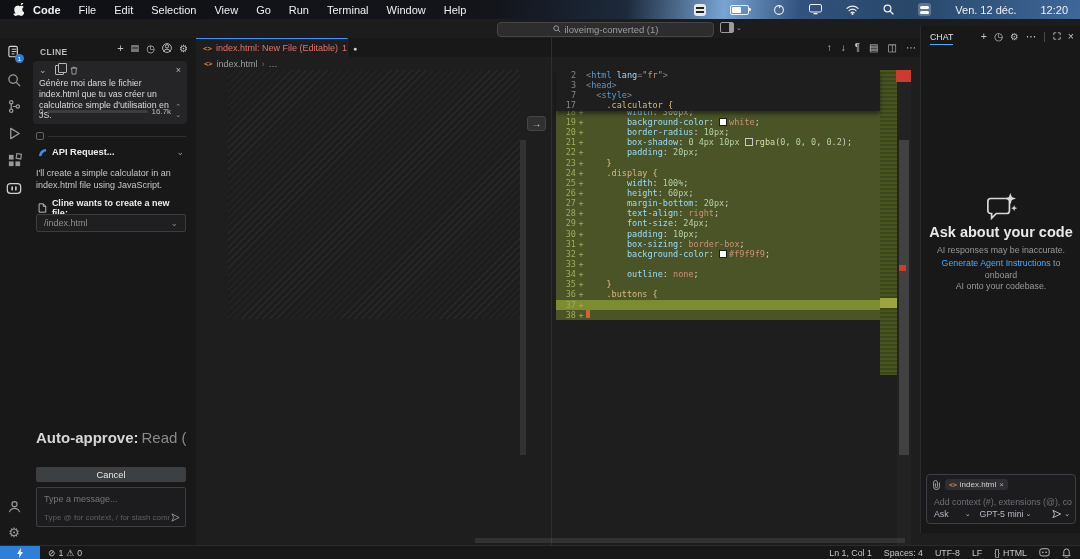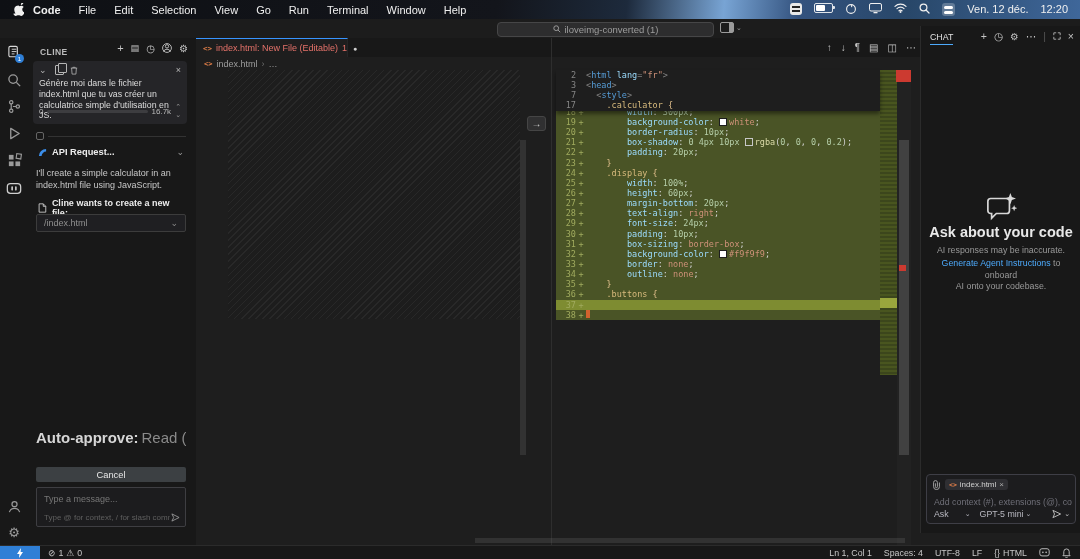--- a/index.html
+++ b/index.html
@@ -8,21 +8,21 @@
   .abs{position:absolute;}
   .flex{display:flex;align-items:center;}
   svg{display:block;}
 
   
   #menubar{left:0;top:0;width:1080px;height:19px;display:flex;align-items:center;
     background:linear-gradient(95deg,#0e1014 0%,#13151b 46%,#1d2a3c 58%,#78a4d4 67%,#33527e 74%,#284769 84%,#3f679a 100%);}
   #menubar .mi{padding:0 9px;font-size:11px;color:#f0f0f0;}
   #menubar .mi.app{font-weight:bold;}
   #apple-logo{margin-left:13px;}
-  #menu-status{margin-left:auto;display:flex;align-items:flex-start;gap:12px;padding-right:12px;color:#f0f0f0;}
+  #menu-status{margin-left:auto;display:flex;align-items:center;gap:24px;padding-right:12px;color:#f0f0f0;}
   #menu-status .dt{font-size:11px;}
   .batt{width:17px;height:8px;border:1px solid rgba(255,255,255,.85);border-radius:2px;position:relative;}
   .batt:after{content:"";position:absolute;right:-3px;top:2px;width:2px;height:3px;background:rgba(255,255,255,.85);border-radius:0 1px 1px 0;}
   .batt i{position:absolute;left:1px;top:1px;bottom:1px;width:9px;background:#fff;border-radius:1px;}
   .inpsrc{width:12px;height:12px;border-radius:3px;background:#e8e8e8;position:relative;}
   .inpsrc:after{content:"";position:absolute;left:2px;top:3px;width:8px;height:2px;background:#222;box-shadow:0 4px 0 #222;}
   .ccpill{width:13px;height:13px;border-radius:3px;background:rgba(255,255,255,.25);position:relative;}
   .ccpill:after{content:"";position:absolute;left:2px;top:2.5px;width:9px;height:3px;border-radius:2px;background:#fff;box-shadow:0 5px 0 #fff;}
 
   
@@ -420,21 +420,21 @@
         <div class="cl"><span class="ln">23</span><span class="mk">+</span><span class="code"><span class="tk-pu">    </span><span class="tk-br">}</span></span></div>
         <div class="cl"><span class="ln">24</span><span class="mk">+</span><span class="code"><span class="tk-pu">    </span><span class="tk-sel">.display</span><span class="tk-pu"> </span><span class="tk-br">{</span></span></div>
         <div class="cl"><span class="ln">25</span><span class="mk">+</span><span class="code"><span class="tk-pu">        </span><span class="tk-prop">width</span><span class="tk-pu">: </span><span class="tk-num">100%</span><span class="tk-pu">;</span></span></div>
         <div class="cl"><span class="ln">26</span><span class="mk">+</span><span class="code"><span class="tk-pu">        </span><span class="tk-prop">height</span><span class="tk-pu">: </span><span class="tk-num">60px</span><span class="tk-pu">;</span></span></div>
         <div class="cl"><span class="ln">27</span><span class="mk">+</span><span class="code"><span class="tk-pu">        </span><span class="tk-prop">margin-bottom</span><span class="tk-pu">: </span><span class="tk-num">20px</span><span class="tk-pu">;</span></span></div>
         <div class="cl"><span class="ln">28</span><span class="mk">+</span><span class="code"><span class="tk-pu">        </span><span class="tk-prop">text-align</span><span class="tk-pu">: </span><span class="tk-kw">right</span><span class="tk-pu">;</span></span></div>
         <div class="cl"><span class="ln">29</span><span class="mk">+</span><span class="code"><span class="tk-pu">        </span><span class="tk-prop">font-size</span><span class="tk-pu">: </span><span class="tk-num">24px</span><span class="tk-pu">;</span></span></div>
         <div class="cl"><span class="ln">30</span><span class="mk">+</span><span class="code"><span class="tk-pu">        </span><span class="tk-prop">padding</span><span class="tk-pu">: </span><span class="tk-num">10px</span><span class="tk-pu">;</span></span></div>
         <div class="cl"><span class="ln">31</span><span class="mk">+</span><span class="code"><span class="tk-pu">        </span><span class="tk-prop">box-sizing</span><span class="tk-pu">: </span><span class="tk-kw">border-box</span><span class="tk-pu">;</span></span></div>
         <div class="cl"><span class="ln">32</span><span class="mk">+</span><span class="code"><span class="tk-pu">        </span><span class="tk-prop">background-color</span><span class="tk-pu">: </span><span class="tk-sw"></span><span class="tk-kw">#f9f9f9</span><span class="tk-pu">;</span></span></div>
-        <div class="cl"><span class="ln">33</span><span class="mk">+</span><span class="code"><span class="tk-pu">        </span><span class="tk-prop">border</span><span class="tk-pu">: </span><span class="tk-kw">none</span><span class="tk-pu">;</span></span></div>
+        <div class="cl"><span class="ln">33</span><span class="mk">+</span></div>
         <div class="cl"><span class="ln">34</span><span class="mk">+</span><span class="code"><span class="tk-pu">        </span><span class="tk-prop">outline</span><span class="tk-pu">: </span><span class="tk-kw">none</span><span class="tk-pu">;</span></span></div>
         <div class="cl"><span class="ln">35</span><span class="mk">+</span><span class="code"><span class="tk-pu">    </span><span class="tk-br">}</span></span></div>
         <div class="cl"><span class="ln">36</span><span class="mk">+</span><span class="code"><span class="tk-pu">    </span><span class="tk-sel">.buttons</span><span class="tk-pu"> </span><span class="tk-br">{</span></span></div>
         <div class="cl cur"><span class="ln">37</span><span class="mk">+</span></div>
         <div class="cl"><span class="ln">38</span><span class="mk">+</span><span class="code"><span class="cur-block"></span></span></div>
       </div>
 
     <div id="minimap"></div>
     <div id="mm-bright"></div>
     <div id="vscroll"></div>

